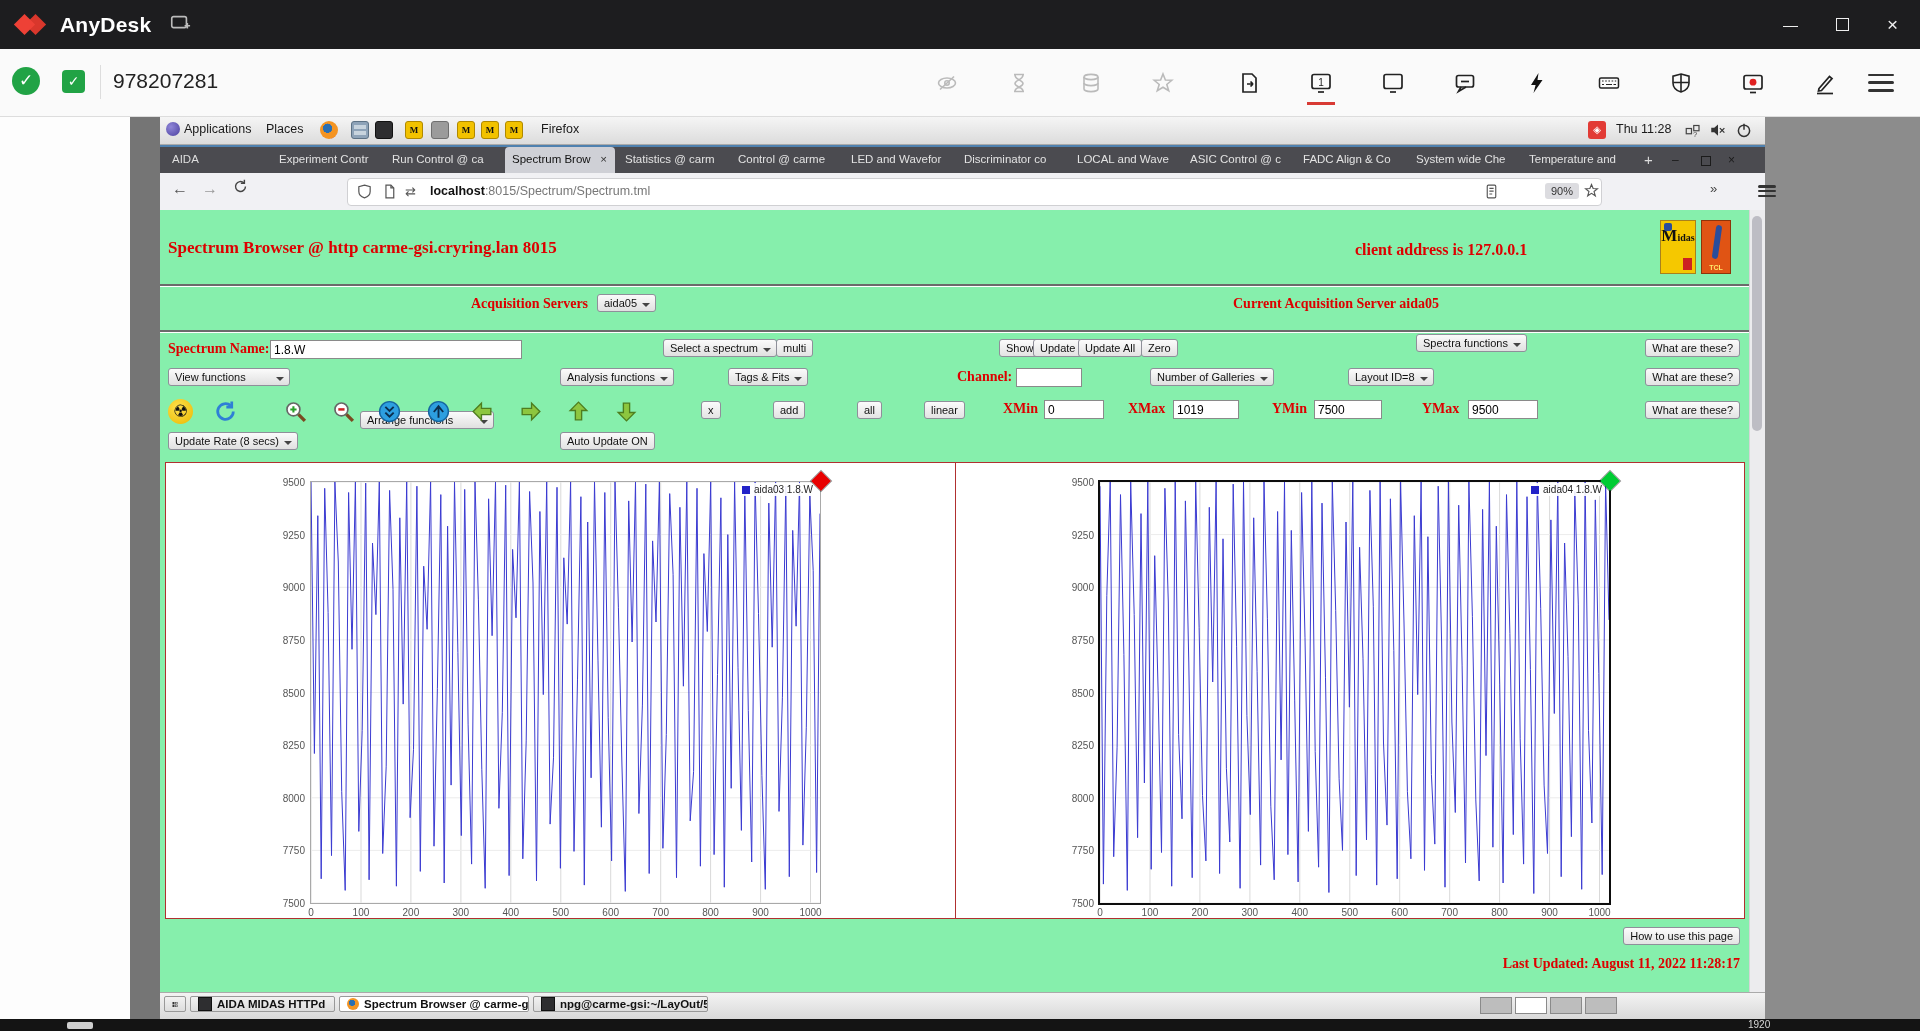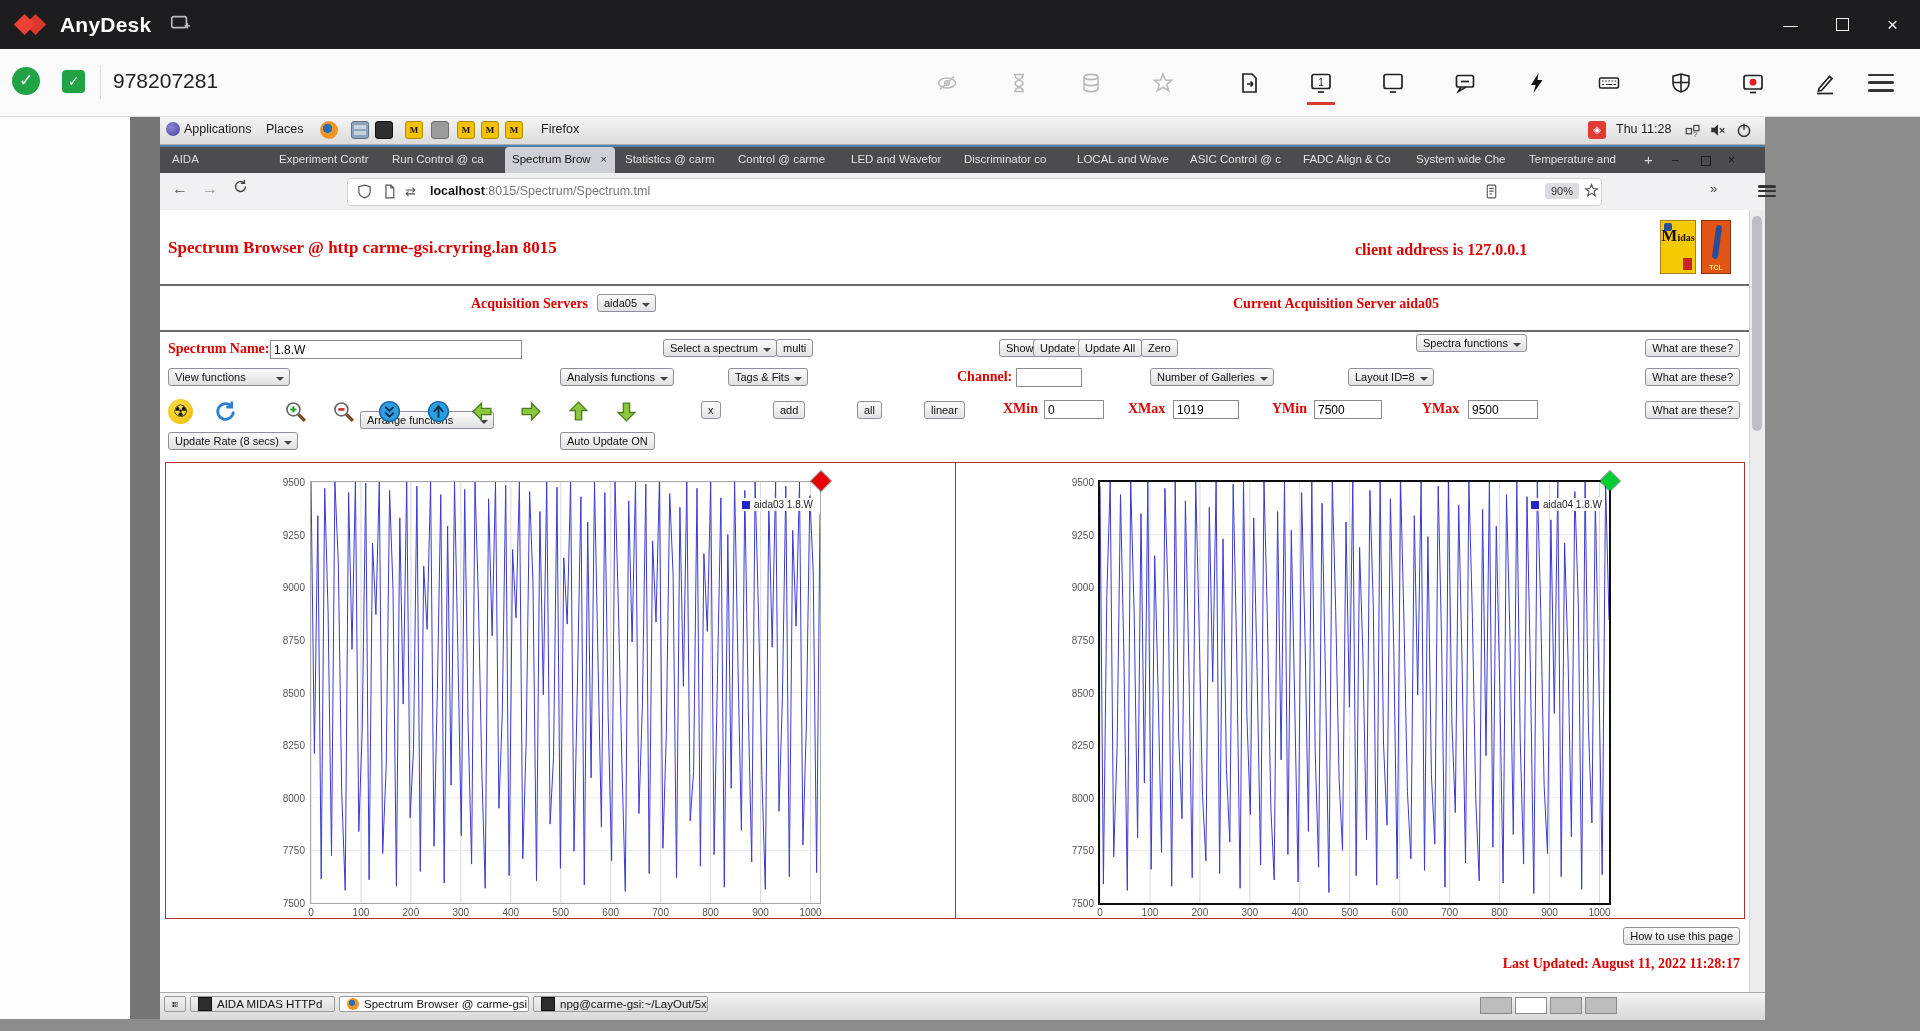--- a/index.html
+++ b/index.html
@@ -75,21 +75,21 @@
   .urlfield{position:absolute;left:187px;top:5px;width:1253px;height:26px;background:#fff;border:1px solid #d0d0d3;
             border-radius:4px;font-size:12.5px;color:#222;}
   .urlfield .host{font-weight:bold;color:#111;}
   .urlfield .rest{color:#777;}
   .ufic{position:absolute;top:4px;width:18px;height:18px;color:#555;}
   .ufic svg{width:17px;height:17px;}
   .zoombadge{position:absolute;right:22px;top:4px;background:#dcdce0;border-radius:3px;padding:2px 6px;
              font-size:11px;color:#333;}
   .ovf{position:absolute;top:8px;color:#444;font-size:13px;}
   
-  .page{position:absolute;left:0;top:63px;width:1590px;height:797px;background:#ffffff;overflow:hidden;}
+  .page{position:absolute;left:0;top:63px;width:1590px;height:797px;background:#86efac;overflow:hidden;}
   .rl{font-family:"Liberation Serif",serif;font-weight:bold;color:#dd0000;}
   .page-title{position:absolute;left:8px;top:28px;font-size:17px;}
   .client{position:absolute;left:1195px;top:31px;font-size:16px;}
   .logo-midas{position:absolute;left:1500px;top:10px;width:36px;height:54px;background:#f5c800;border:1px solid #a8811d;
               box-sizing:border-box;text-align:center;}
   .midas-text{font-family:"Liberation Serif",serif;font-weight:bold;color:#111;font-size:10px;line-height:30px;}
   .midas-text::first-letter{font-size:17px;}
   .midas-red{position:absolute;right:3px;bottom:3px;width:9px;height:12px;background:#cc2222;}
   .midas-blue{position:absolute;left:3px;top:2px;width:8px;height:8px;background:#2a4d9b;border-radius:2px;}
   .logo-tcl{position:absolute;left:1541px;top:10px;width:30px;height:54px;background:#e05414;border:1px solid #8d3409;
@@ -113,39 +113,39 @@
   .chartbox{position:absolute;left:5px;top:252px;width:1578px;height:455px;background:#fff;
             border:1px solid #b03030;}
   .chart-div{position:absolute;left:789px;top:0;width:0;height:455px;border-left:1px solid #b03030;}
   .plot{position:absolute;top:18px;width:509px;height:421px;background:#fff;box-sizing:content-box;}
   .frame-light{border:1px solid #a9a9a9;}
   .frame-dark{border:2px solid #0d0d0d;margin:-1px 0 0 -1px;}
   .plot svg{position:absolute;inset:0;width:100%;height:100%;}
   .ylabels,.xlabels{position:absolute;inset:0;pointer-events:none;}
   .ytick{position:absolute;right:calc(100% + 6px);transform:translateY(-50%);font-size:10px;color:#555;}
   .xtick{position:absolute;top:calc(100% + 4px);transform:translateX(-50%);font-size:10px;color:#555;}
-  .legend{position:absolute;top:16px;right:4px;display:flex;align-items:center;gap:4px;font-size:10px;color:#222;
+  .legend{position:absolute;top:1px;right:4px;display:flex;align-items:center;gap:4px;font-size:10px;color:#222;
           background:rgba(255,255,255,.9);padding:1px 3px;z-index:3;}
   .swatch{width:8px;height:8px;background:#2323c8;}
   .corner-marker{position:absolute;top:-8px;right:-8px;width:14px;height:14px;transform:rotate(45deg);
                  outline:1px solid rgba(0,0,0,.4);z-index:4;}
   .logrow .btn{position:static;display:inline-block;margin-right:3px;}
   .logrow{position:absolute;left:8px;top:717px;}
   .howto{left:auto;right:10px;top:717px;}
   .what{left:auto;right:10px;}
   .lastupd{position:absolute;right:10px;top:746px;font-size:14px;}
   
   .ffscroll{position:absolute;right:0;top:63px;width:15px;height:797px;background:#ececee;border-left:1px solid #d5d5d8;}
   .ffthumb{position:absolute;left:2px;top:6px;width:10px;height:215px;background:#bdbdc4;border-radius:5px;}
   
   .btaskbar{position:absolute;left:0;top:875px;width:1605px;height:27px;
             background:linear-gradient(#f3f3f3,#d8d8d8);border-top:1px solid #aaa;font-size:11.5px;color:#111;}
   .wbtn{position:absolute;top:3px;height:16px;background:linear-gradient(#f2f2f2,#ddd);border:1px solid #999;
         border-radius:2px;display:flex;align-items:center;gap:5px;padding:0 7px;box-sizing:border-box;
-        white-space:nowrap;overflow:hidden;}
+        white-space:nowrap;overflow:hidden;font-weight:bold;}
   .wbtn.active{background:#fff;}
   .wic{width:12px;height:12px;flex:0 0 auto;}
   .pager{position:absolute;left:1320px;top:4px;display:flex;gap:3px;}
   .pcell{width:32px;height:17px;background:#bdbdbd;border:1px solid #8a8a8a;box-sizing:border-box;}
   .pcell.on{background:#fff;}
   .g-ico{display:inline-block;vertical-align:middle;}
 </style>
 </head>
 <body>
 
@@ -637,14 +637,18 @@
       </div>
       <div class="pager">
         <span class="pcell"></span>
         <span class="pcell on"></span>
         <span class="pcell"></span>
         <span class="pcell"></span>
       </div>
     </div>
   </div>
 
+  <div class="bottom-strip">
+    <div class="bottom-thumb"></div>
+    <span class="res-frag">1920</span>
+  </div>
 
 </div>
 
 </body></html>

